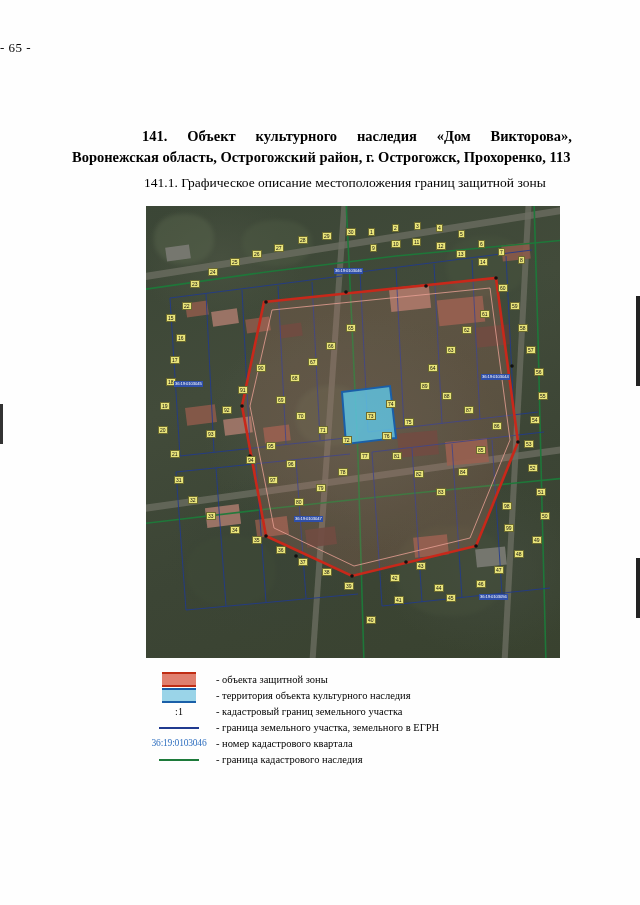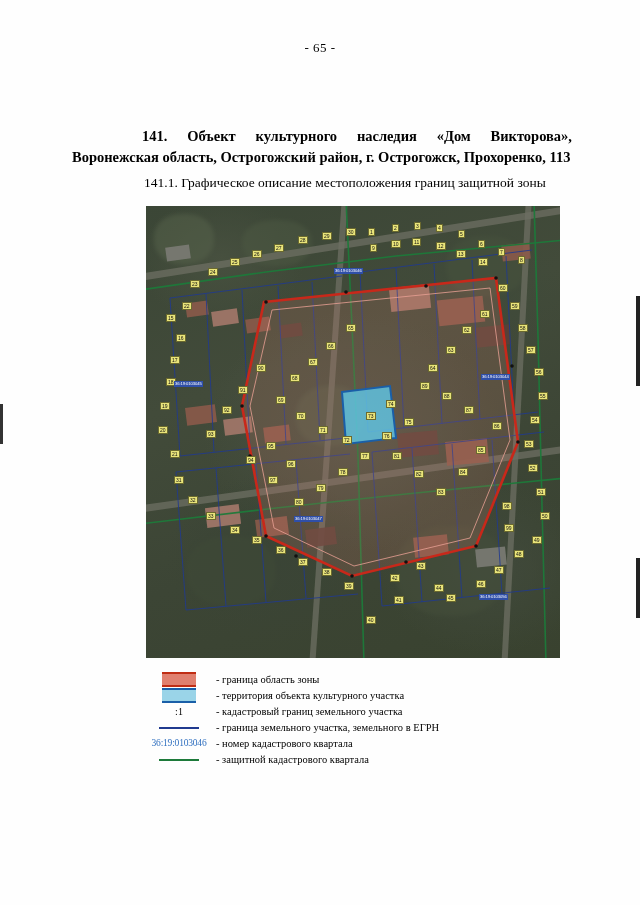--- a/index.html
+++ b/index.html
@@ -20,21 +20,20 @@
     left: 0; top: 0;
     width: 640px;
     height: 905px;
     background: #fefefe;
   }
   .page-number {
     position: absolute;
     top: 40px;
     left: 0;
     width: 640px;
-    text-align: center;
     font-size: 13px;
     letter-spacing: 0.5px;
   }
   .heading {
     position: absolute;
     top: 126px;
     left: 72px;
     width: 500px;
     font-size: 14.5px;
     font-weight: bold;
@@ -395,28 +394,28 @@
       </div>
     </div>
   </div>
 
   <div class="legend">
 
     <div class="legend-row">
       <div class="legend-sym">
           <div class="sym-zone"></div>
         </div>
-      <div class="legend-text">- граница область зоны</div>
+      <div class="legend-text">- объекта защитной зоны</div>
     </div>
 
     <div class="legend-row">
       <div class="legend-sym">
           <div class="sym-terr"></div>
         </div>
-      <div class="legend-text">- территория объекта культурного участка</div>
+      <div class="legend-text">- территория объекта культурного наследия</div>
     </div>
 
 
     <div class="legend-row">
       <div class="legend-sym">
         <span class="sym-cad">:1</span>
       </div>
       <div class="legend-text">- кадастровый границ земельного участка</div>
     </div>
 
@@ -431,21 +430,21 @@
       <div class="legend-sym">
         <span class="sym-num">36:19:0103046</span>
       </div>
       <div class="legend-text">- номер кадастрового квартала</div>
     </div>
 
     <div class="legend-row">
       <div class="legend-sym">
           <div class="sym-line-green"></div>
         </div>
-      <div class="legend-text">- защитной кадастрового квартала</div>
+      <div class="legend-text">- граница кадастрового наследия</div>
     </div>
   </div>
 
   <div class="edge-mark" style="left:636px;top:296px;width:4px;height:90px;background:#222;"></div>
   <div class="edge-mark" style="left:636px;top:558px;width:4px;height:60px;background:#222;"></div>
   <div class="edge-mark" style="left:0px;top:404px;width:3px;height:40px;background:#333;"></div>
 
 </div>
 
 </body></html>

